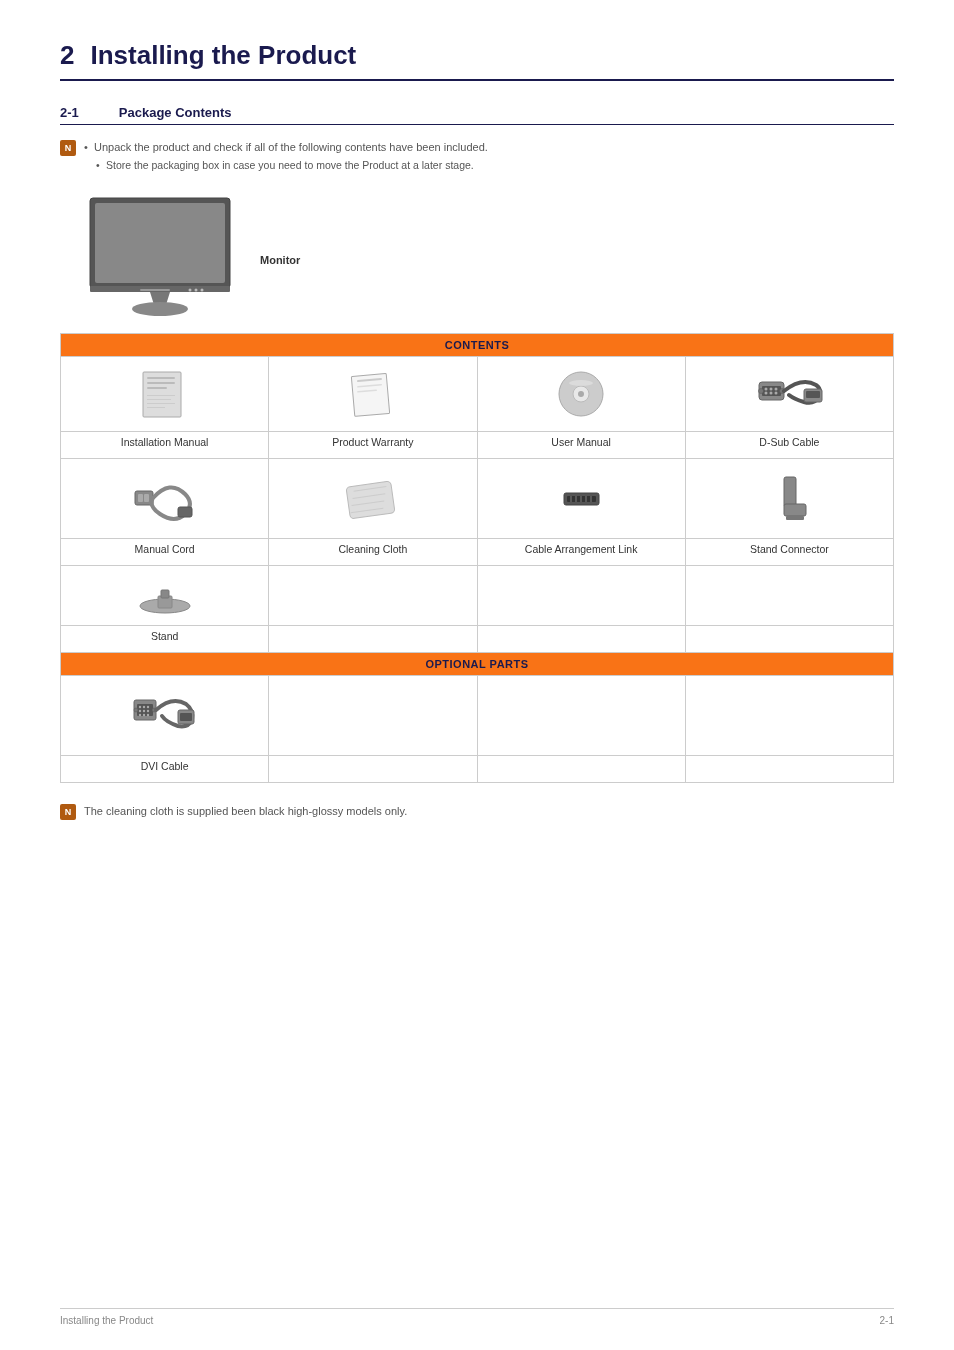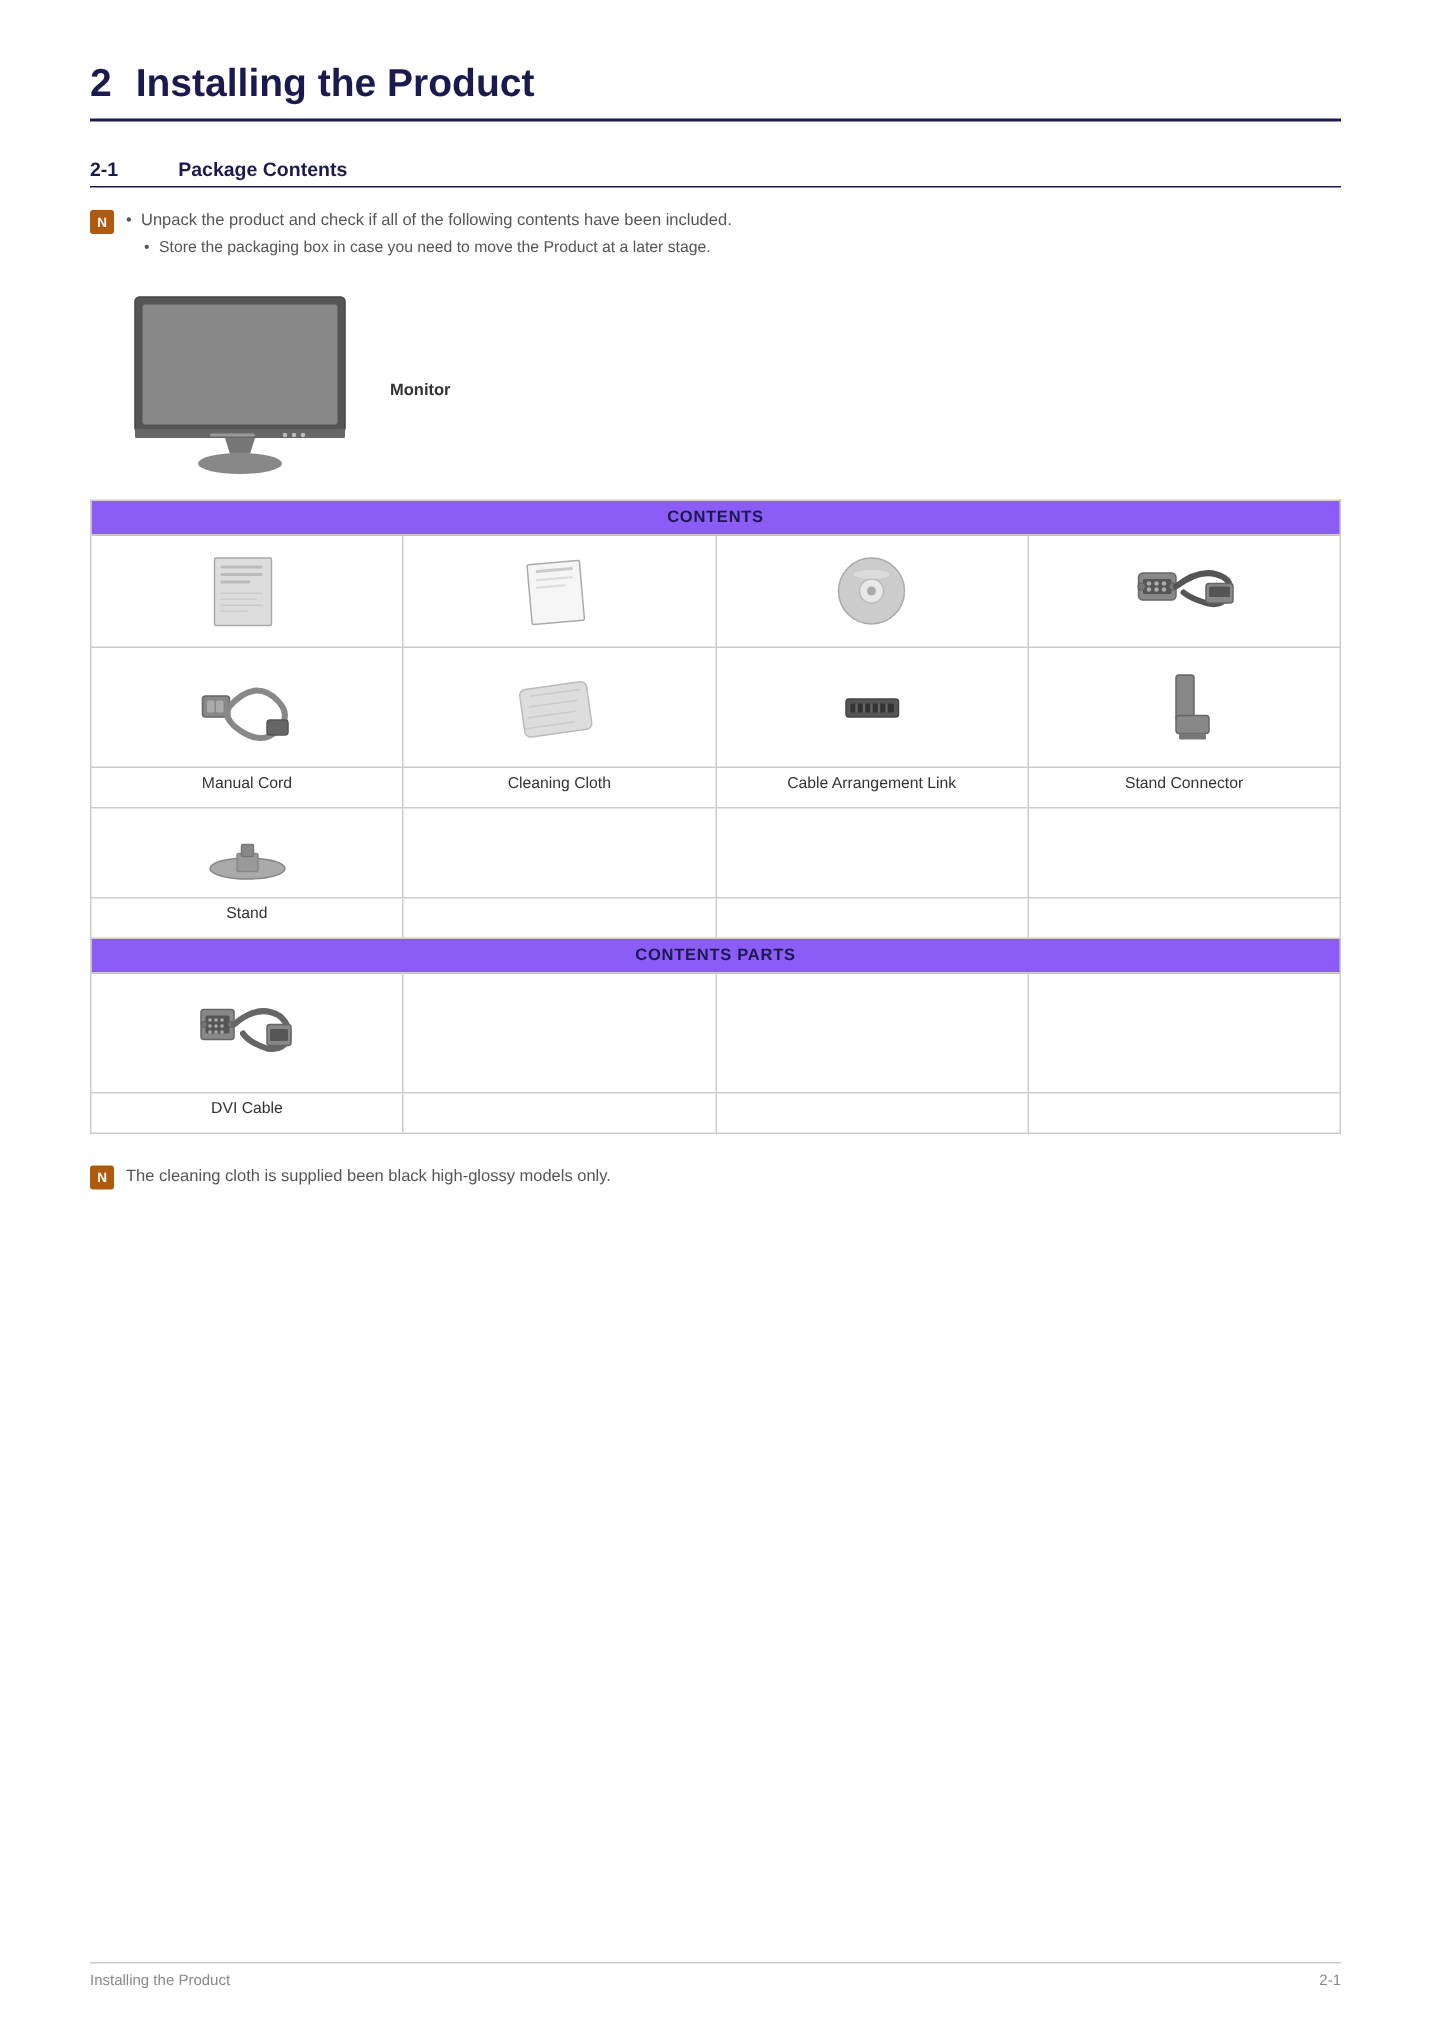--- a/index.html
+++ b/index.html
@@ -125,21 +125,21 @@
       text-align: center;
     }
 
     .contents-table {
       width: 100%;
       border-collapse: collapse;
       margin-top: 8px;
     }
 
     .contents-table .section-label-row td {
-      background: #8b5cf6;
+      background: #f97316;
       text-align: center;
       font-size: 11px;
       font-weight: bold;
       color: #1a1a4e;
       padding: 5px 0;
       letter-spacing: 0.5px;
       border: 1px solid #ccc;
     }
 
     .contents-table td {
@@ -280,20 +280,26 @@
         <circle cx="28" cy="24" r="2.5" fill="#777" stroke="#555" stroke-width="0.5"></circle>
 
         <path d="M30 24 Q48 10 62 18 Q68 22 65 30 Q60 38 50 35 Q40 32 35 28" stroke="#555" stroke-width="4" fill="none" stroke-linecap="round"></path>
 
         <rect x="50" y="22" width="18" height="13" rx="2" fill="#888" stroke="#666" stroke-width="1"></rect>
         <rect x="52" y="24" width="14" height="7" rx="1" fill="#555"></rect>
       </svg>
     </td>
   </tr>
 
+  <tr class="item-name-row">
+    <td>Installation Manual</td>
+    <td>Product Warranty</td>
+    <td>User Manual</td>
+    <td>D-Sub Cable</td>
+  </tr>
 
   <tr>
 
     <td>
       <svg width="70" height="60" viewBox="0 0 70 60">
 
         <rect x="5" y="22" width="18" height="14" rx="2" fill="#888" stroke="#666" stroke-width="1"></rect>
         <rect x="8" y="25" width="5" height="8" rx="1" fill="#aaa"></rect>
         <rect x="14" y="25" width="5" height="8" rx="1" fill="#aaa"></rect>
 
@@ -362,21 +368,21 @@
   </tr>
 
   <tr class="item-name-row">
     <td>Stand</td>
     <td></td>
     <td></td>
     <td></td>
   </tr>
 
   <tr class="section-label-row">
-    <td colspan="4">CONTENTS PARTS</td>
+    <td colspan="4">OPTIONAL PARTS</td>
   </tr>
 
   <tr>
 
     <td>
       <svg width="70" height="60" viewBox="0 0 70 60">
 
         <rect x="4" y="14" width="22" height="20" rx="2" fill="#888" stroke="#666" stroke-width="1"></rect>
         <rect x="7" y="18" width="16" height="12" rx="1" fill="#555"></rect>
 

